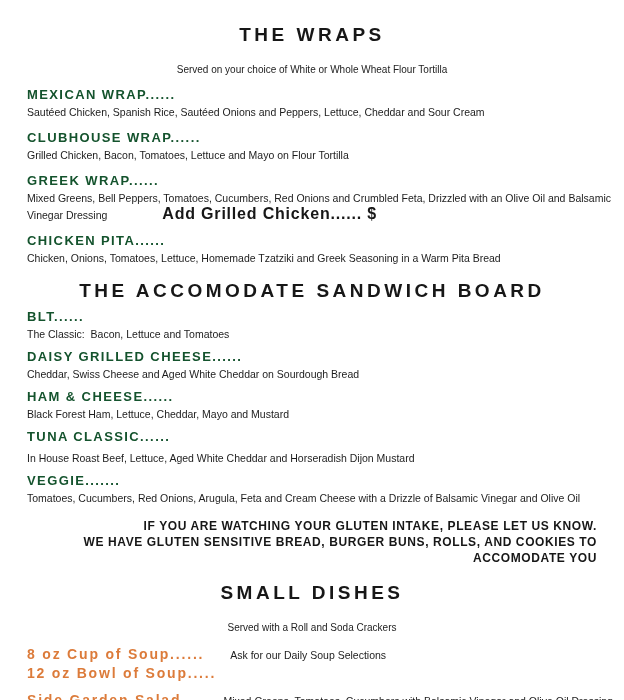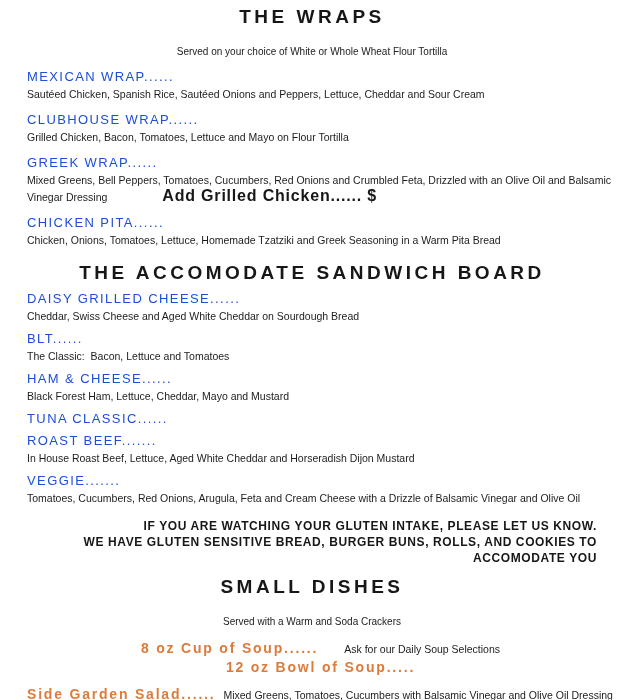--- a/index.html
+++ b/index.html
@@ -1,51 +1,51 @@
 <!DOCTYPE html>
 <html><head>
 <meta charset="utf-8">
 <style>
   html,body{margin:0;padding:0;background:#fff;}
   .page{
     width:624px;height:700px;overflow:hidden;box-sizing:border-box;
     background:#fff;color:#1c1c1c;
     font-family:"Liberation Sans","DejaVu Sans",sans-serif;
-    padding:6px 10px 0 27px;
+    padding:24px 10px 0 27px;
   }
   .section-title{
     text-align:center;font-weight:bold;font-size:19px;line-height:22px;
     letter-spacing:3.5px;color:#171717;margin-right:17px;
   }
   .section-subtitle{
     text-align:center;font-size:10px;line-height:14px;margin-top:17px;
     color:#222;margin-right:17px;
   }
   .item{margin-top:10px;}
   .sandwich .item{margin-top:7px;}
   .item-name{
-    color:#1d4ed8;font-weight:normal;font-size:13px;line-height:15px;
+    color:#14532d;font-weight:bold;font-size:13px;line-height:15px;
     letter-spacing:1.4px;display:block;
   }
   .item-desc{
     font-size:10.5px;line-height:15px;margin-top:3px;color:#1c1c1c;
     white-space:pre-wrap;
   }
   .addon{
     font-weight:bold;color:#171717;letter-spacing:0.8px;
     display:inline-block;margin-left:55px;font-size:16px;
   }
   .notice{
     text-align:right;font-weight:bold;color:#171717;font-size:12px;
     line-height:16px;letter-spacing:0.6px;margin-top:12px;margin-right:17px;
   }
   .title-gap{margin-top:14px;}
-  .title-gap-sm{margin-top:10px;}
+  .title-gap-sm{margin-top:16px;}
   .soup-block{margin-top:10px;}
-  .soup-line{line-height:18px;text-align:center;}
+  .soup-line{line-height:18px;}
   .soup-name{
     color:#DC7B3A;font-weight:bold;font-size:14px;letter-spacing:1.8px;
     display:inline;
   }
   .inline-note{font-size:10.5px;color:#1c1c1c;margin-left:26px;letter-spacing:0;}
   .salad-line{margin-top:10px;line-height:16px;}
   .inline-desc{font-size:10.5px;color:#1c1c1c;margin-left:8px;letter-spacing:0;}
 </style>
 </head>
 <body>
@@ -74,57 +74,56 @@
     <div class="item">
       <span class="item-name">CHICKEN PITA......</span>
       <div class="item-desc">Chicken, Onions, Tomatoes, Lettuce, Homemade Tzatziki and Greek Seasoning in a Warm Pita Bread</div>
     </div>
   </div>
 
   <div class="sandwich">
     <div class="section-title title-gap">THE ACCOMODATE SANDWICH BOARD</div>
 
     <div class="item">
-      <span class="item-name">DAISY GRILLED CHEESE......</span>
-      <div class="item-desc">Cheddar, Swiss Cheese and Aged White Cheddar on Sourdough Bread</div>
+      <span class="item-name">BLT......</span>
+      <div class="item-desc">The Classic:  Bacon, Lettuce and Tomatoes</div>
     </div>
 
     <div class="item">
-      <span class="item-name">BLT......</span>
-      <div class="item-desc">The Classic:  Bacon, Lettuce and Tomatoes</div>
+      <span class="item-name">DAISY GRILLED CHEESE......</span>
+      <div class="item-desc">Cheddar, Swiss Cheese and Aged White Cheddar on Sourdough Bread</div>
     </div>
 
     <div class="item">
       <span class="item-name">HAM &amp; CHEESE......</span>
       <div class="item-desc">Black Forest Ham, Lettuce, Cheddar, Mayo and Mustard</div>
     </div>
 
     <div class="item">
       <span class="item-name">TUNA CLASSIC......</span>
     </div>
 
     <div class="item">
-      <span class="item-name">ROAST BEEF.......</span>
       <div class="item-desc">In House Roast Beef, Lettuce, Aged White Cheddar and Horseradish Dijon Mustard</div>
     </div>
 
     <div class="item">
       <span class="item-name">VEGGIE.......</span>
       <div class="item-desc">Tomatoes, Cucumbers, Red Onions, Arugula, Feta and Cream Cheese with a Drizzle of Balsamic Vinegar and Olive Oil</div>
     </div>
   </div>
 
   <div class="notice">
     <div>IF YOU ARE WATCHING YOUR GLUTEN INTAKE, PLEASE LET US KNOW.</div>
     <div>WE HAVE GLUTEN SENSITIVE BREAD, BURGER BUNS, ROLLS, AND COOKIES TO ACCOMODATE YOU</div>
   </div>
 
   <div>
     <div class="section-title title-gap-sm">SMALL DISHES</div>
-    <div class="section-subtitle">Served with a Warm and Soda Crackers</div>
+    <div class="section-subtitle">Served with a Roll and Soda Crackers</div>
 
     <div class="soup-block">
       <div class="soup-line">
         <span class="soup-name">8 oz Cup of Soup......</span><span class="inline-note">Ask for our Daily Soup Selections</span>
       </div>
       <div class="soup-line">
         <span class="soup-name">12 oz Bowl of Soup.....</span>
       </div>
     </div>
 

